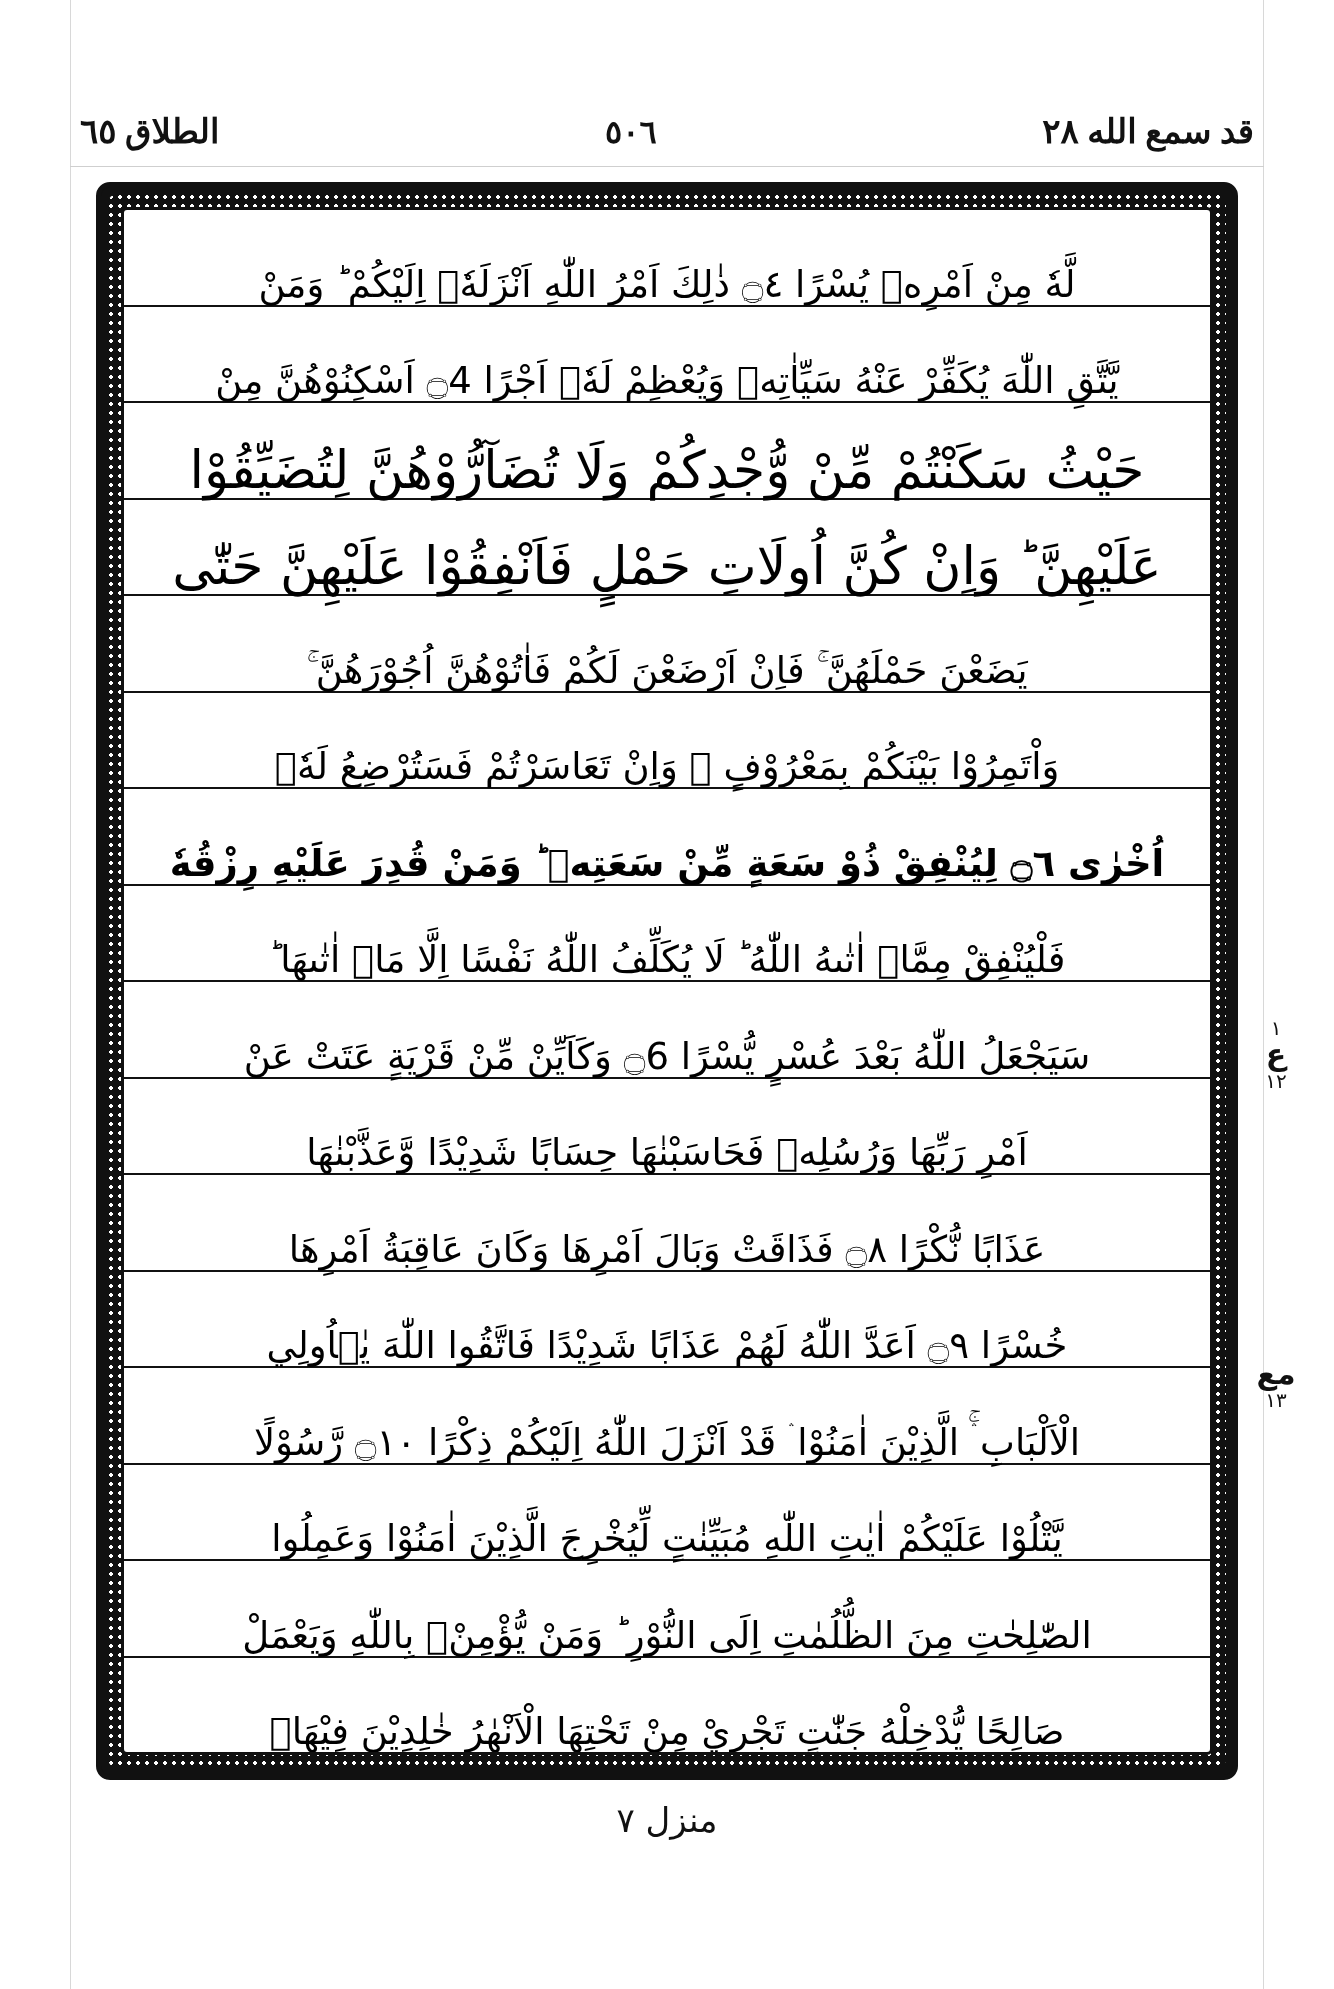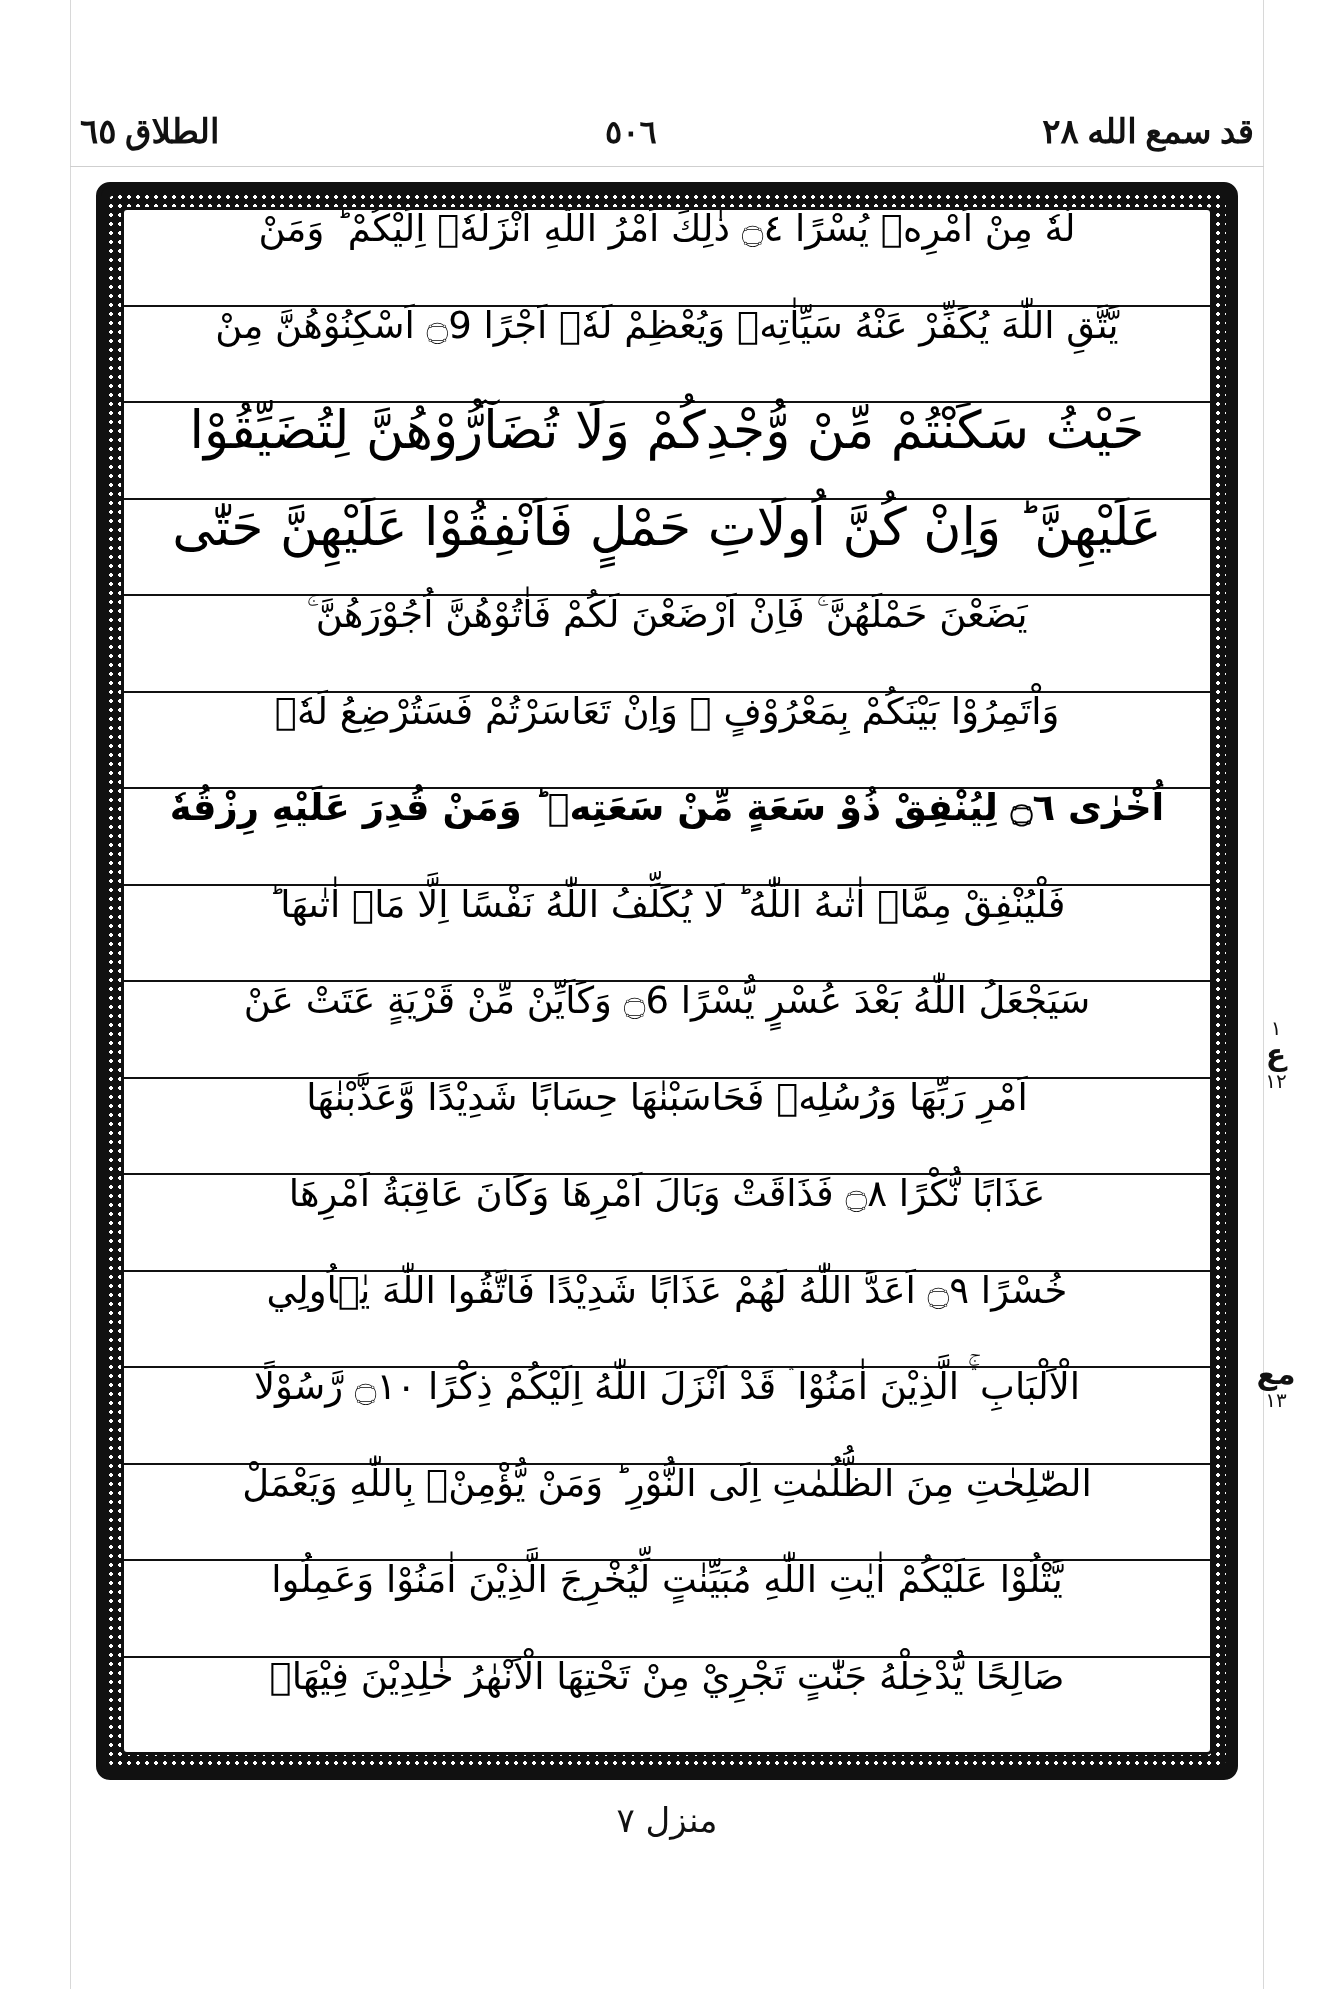--- a/index.html
+++ b/index.html
@@ -106,21 +106,21 @@
     position: absolute;
     inset: 0;
     display: flex;
     flex-direction: column;
     direction: rtl;
   }
   .ayah-line {
     flex: 1 1 0;
     min-height: 0;
     display: flex;
-    align-items: flex-start;
+    align-items: flex-end;
     justify-content: center;
     border-bottom: 2px solid #111111;
     box-sizing: border-box;
     padding: 0 8px;
   }
   .ayah-line:last-child { border-bottom: none; }
 
   .ayah-text {
     width: 100%;
     text-align: center;
@@ -194,21 +194,21 @@
 
   <div class="frame-outer">
     <div class="frame-dots"></div>
     <div class="frame-inner">
 
       <div class="lines">
         <div class="ayah-line" data-fit="wide">
           <div class="ayah-text" style="display: inline-block; transform: scaleX(1); transform-origin: center center;">لَّهٗ مِنْ اَمْرِهٖ يُسْرًا ۝٤ ذٰلِكَ اَمْرُ اللّٰهِ اَنْزَلَهٗۤ اِلَيْكُمْ ؕ وَمَنْ</div>
         </div>
         <div class="ayah-line" data-fit="wide">
-          <div class="ayah-text" style="display: inline-block; transform: scaleX(1); transform-origin: center center;">يَّتَّقِ اللّٰهَ يُكَفِّرْ عَنْهُ سَيِّاٰتِهٖ وَيُعْظِمْ لَهٗۤ اَجْرًا ۝9 اَسْكِنُوْهُنَّ مِنْ</div>
+          <div class="ayah-text" style="display: inline-block; transform: scaleX(1); transform-origin: center center;">يَّتَّقِ اللّٰهَ يُكَفِّرْ عَنْهُ سَيِّاٰتِهٖ وَيُعْظِمْ لَهٗۤ اَجْرًا ۝4 اَسْكِنُوْهُنَّ مِنْ</div>
         </div>
         <div class="ayah-line" data-fit="normal">
           <div class="ayah-text" style="display: inline-block; transform: scaleX(1); transform-origin: center center;">حَيْثُ سَكَنْتُمْ مِّنْ وُّجْدِكُمْ وَلَا تُضَآرُّوْهُنَّ لِتُضَيِّقُوْا</div>
         </div>
         <div class="ayah-line" data-fit="normal">
           <div class="ayah-text" style="display: inline-block; transform: scaleX(1); transform-origin: center center;">عَلَيْهِنَّ ؕ وَاِنْ كُنَّ اُولَاتِ حَمْلٍ فَاَنْفِقُوْا عَلَيْهِنَّ حَتّٰى</div>
         </div>
         <div class="ayah-line" data-fit="wide">
           <div class="ayah-text" style="display: inline-block; transform: scaleX(1); transform-origin: center center;">يَضَعْنَ حَمْلَهُنَّ ۚ فَاِنْ اَرْضَعْنَ لَكُمْ فَاٰتُوْهُنَّ اُجُوْرَهُنَّ ۚ</div>
         </div>
@@ -230,24 +230,24 @@
         <div class="ayah-line" data-fit="wide">
           <div class="ayah-text" style="display: inline-block; transform: scaleX(1); transform-origin: center center;">عَذَابًا نُّكْرًا ۝٨ فَذَاقَتْ وَبَالَ اَمْرِهَا وَكَانَ عَاقِبَةُ اَمْرِهَا</div>
         </div>
         <div class="ayah-line" data-fit="wide">
           <div class="ayah-text" style="display: inline-block; transform: scaleX(1); transform-origin: center center;">خُسْرًا ۝٩ اَعَدَّ اللّٰهُ لَهُمْ عَذَابًا شَدِيْدًا فَاتَّقُوا اللّٰهَ يٰۤاُولِي</div>
         </div>
         <div class="ayah-line" data-fit="wide">
           <div class="ayah-text" style="display: inline-block; transform: scaleX(1); transform-origin: center center;">الْاَلْبَابِ ۛۚ الَّذِيْنَ اٰمَنُوْا ۛ قَدْ اَنْزَلَ اللّٰهُ اِلَيْكُمْ ذِكْرًا ۝١٠ رَّسُوْلًا</div>
         </div>
         <div class="ayah-line" data-fit="wide">
+          <div class="ayah-text" style="display: inline-block; transform: scaleX(1); transform-origin: center center;">يَّتْلُوْا عَلَيْكُمْ اٰيٰتِ اللّٰهِ مُبَيِّنٰتٍ لِّيُخْرِجَ الَّذِيْنَ اٰمَنُوْا وَعَمِلُوا</div>
+        </div>
+        <div class="ayah-line" data-fit="wide">
           <div class="ayah-text" style="display: inline-block; transform: scaleX(1); transform-origin: center center;">الصّٰلِحٰتِ مِنَ الظُّلُمٰتِ اِلَى النُّوْرِ ؕ وَمَنْ يُّؤْمِنْۢ بِاللّٰهِ وَيَعْمَلْ</div>
-        </div>
-        <div class="ayah-line" data-fit="wide">
-          <div class="ayah-text" style="display: inline-block; transform: scaleX(1); transform-origin: center center;">يَّتْلُوْا عَلَيْكُمْ اٰيٰتِ اللّٰهِ مُبَيِّنٰتٍ لِّيُخْرِجَ الَّذِيْنَ اٰمَنُوْا وَعَمِلُوا</div>
         </div>
         <div class="ayah-line" data-fit="wide">
           <div class="ayah-text" style="display: inline-block; transform: scaleX(1); transform-origin: center center;">صَالِحًا يُّدْخِلْهُ جَنّٰتٍ تَجْرِيْ مِنْ تَحْتِهَا الْاَنْهٰرُ خٰلِدِيْنَ فِيْهَاۤ</div>
         </div>
       </div>
 
     </div>
   </div>
 
   <div class="margin-marker marker-ruku">

